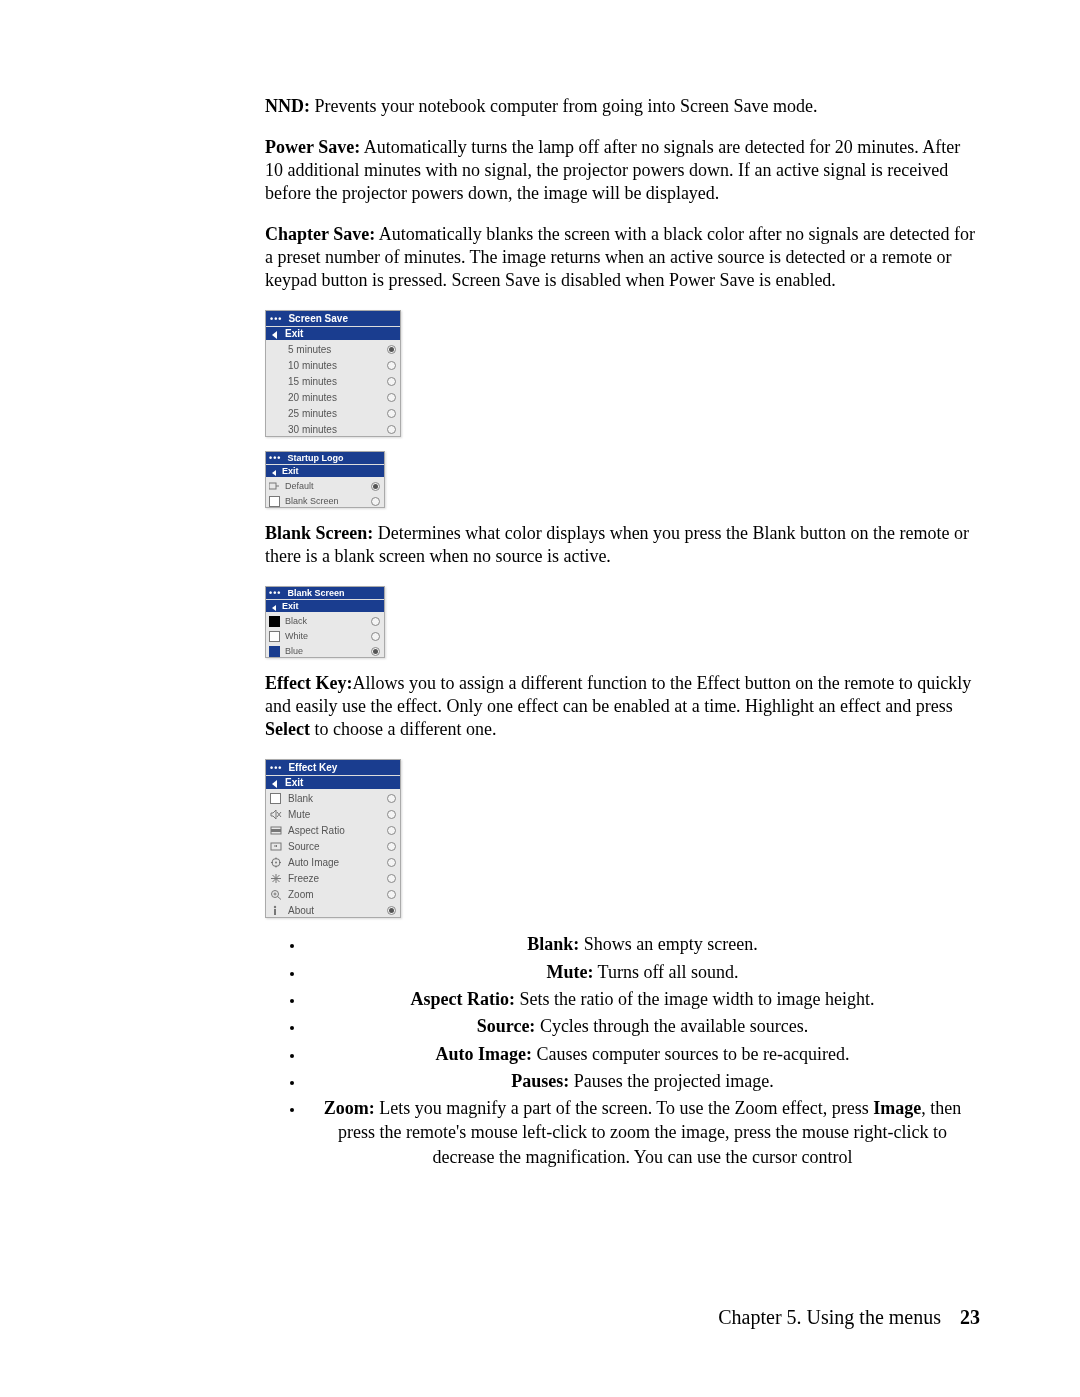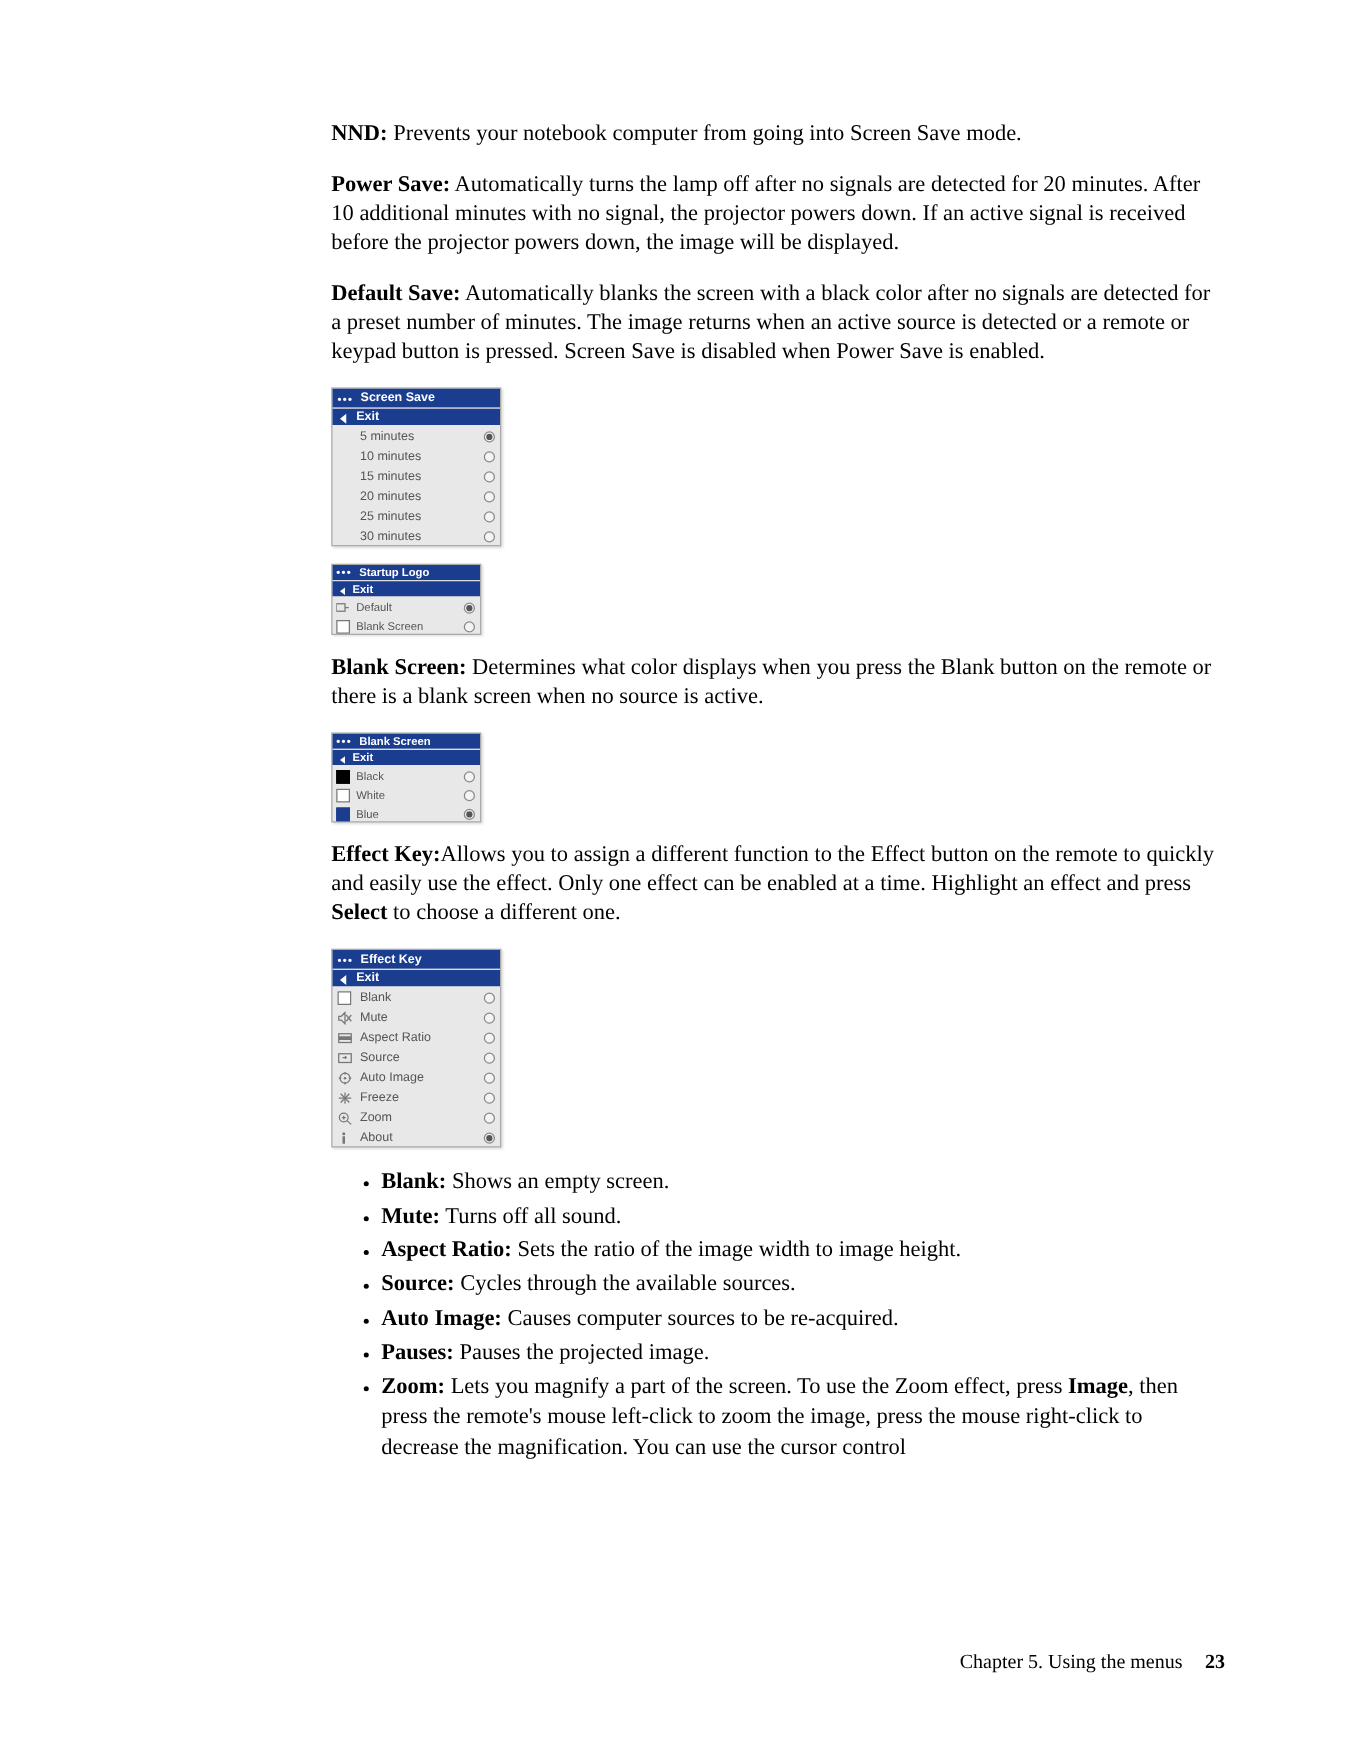--- a/index.html
+++ b/index.html
@@ -106,41 +106,42 @@
     background: #555;
   }
   .list {
     margin: 4px 0 0 0;
     padding-left: 40px;
   }
   .list li {
     font-size: 18px;
     line-height: 1.35;
     margin-bottom: 3px;
+    text-align: center;
   }
   .list li::marker { font-size: 14px; }
   .footer {
     position: absolute;
-    bottom: 58px;
+    bottom: 68px;
     right: 100px;
-    font-size: 16px;
+    font-size: 20px;
   }
   .footer .pn { font-weight: bold; margin-left: 14px; }
   svg { display: block; }
 </style>
 </head>
 <body>
 
 <div class="page">
 
   <p><b>NND:</b><span> Prevents your notebook computer from going into Screen Save mode.</span></p>
 
   <p><b>Power Save:</b><span> Automatically turns the lamp off after no signals are detected for 20 minutes. After 10 additional minutes with no signal, the projector powers down. If an active signal is received before the projector powers down, the image will be displayed.</span></p>
 
-  <p><b>Default Save:</b><span> Automatically blanks the screen with a black color after no signals are detected for a preset number of minutes. The image returns when an active source is detected or a remote or keypad button is pressed. Screen Save is disabled when Power Save is enabled.</span></p>
+  <p><b>Chapter Save:</b><span> Automatically blanks the screen with a black color after no signals are detected for a preset number of minutes. The image returns when an active source is detected or a remote or keypad button is pressed. Screen Save is disabled when Power Save is enabled.</span></p>
 
   <div class="menu-box">
     <div class="menu-header">
         <span class="dots">•••</span>
         <span>Screen Save</span>
       </div>
     <div class="exit-row">
         <span class="exit-arrow"></span>
         <span>Exit</span>
       </div>

